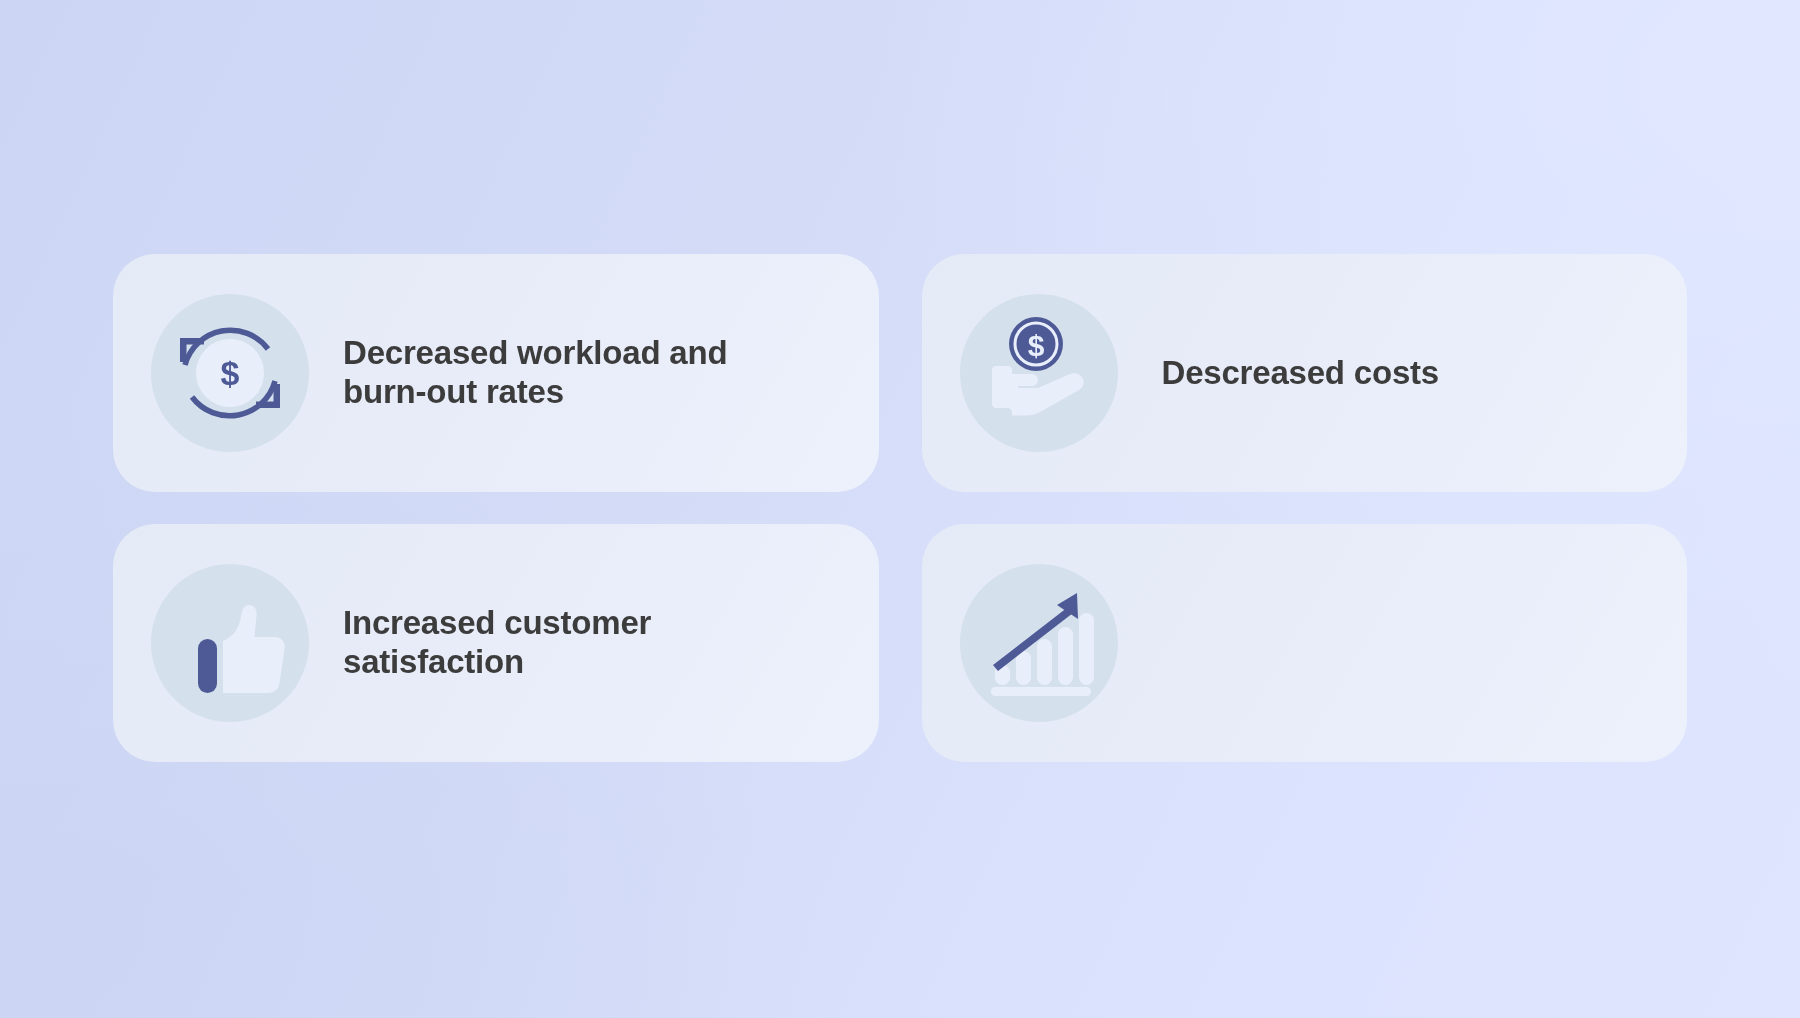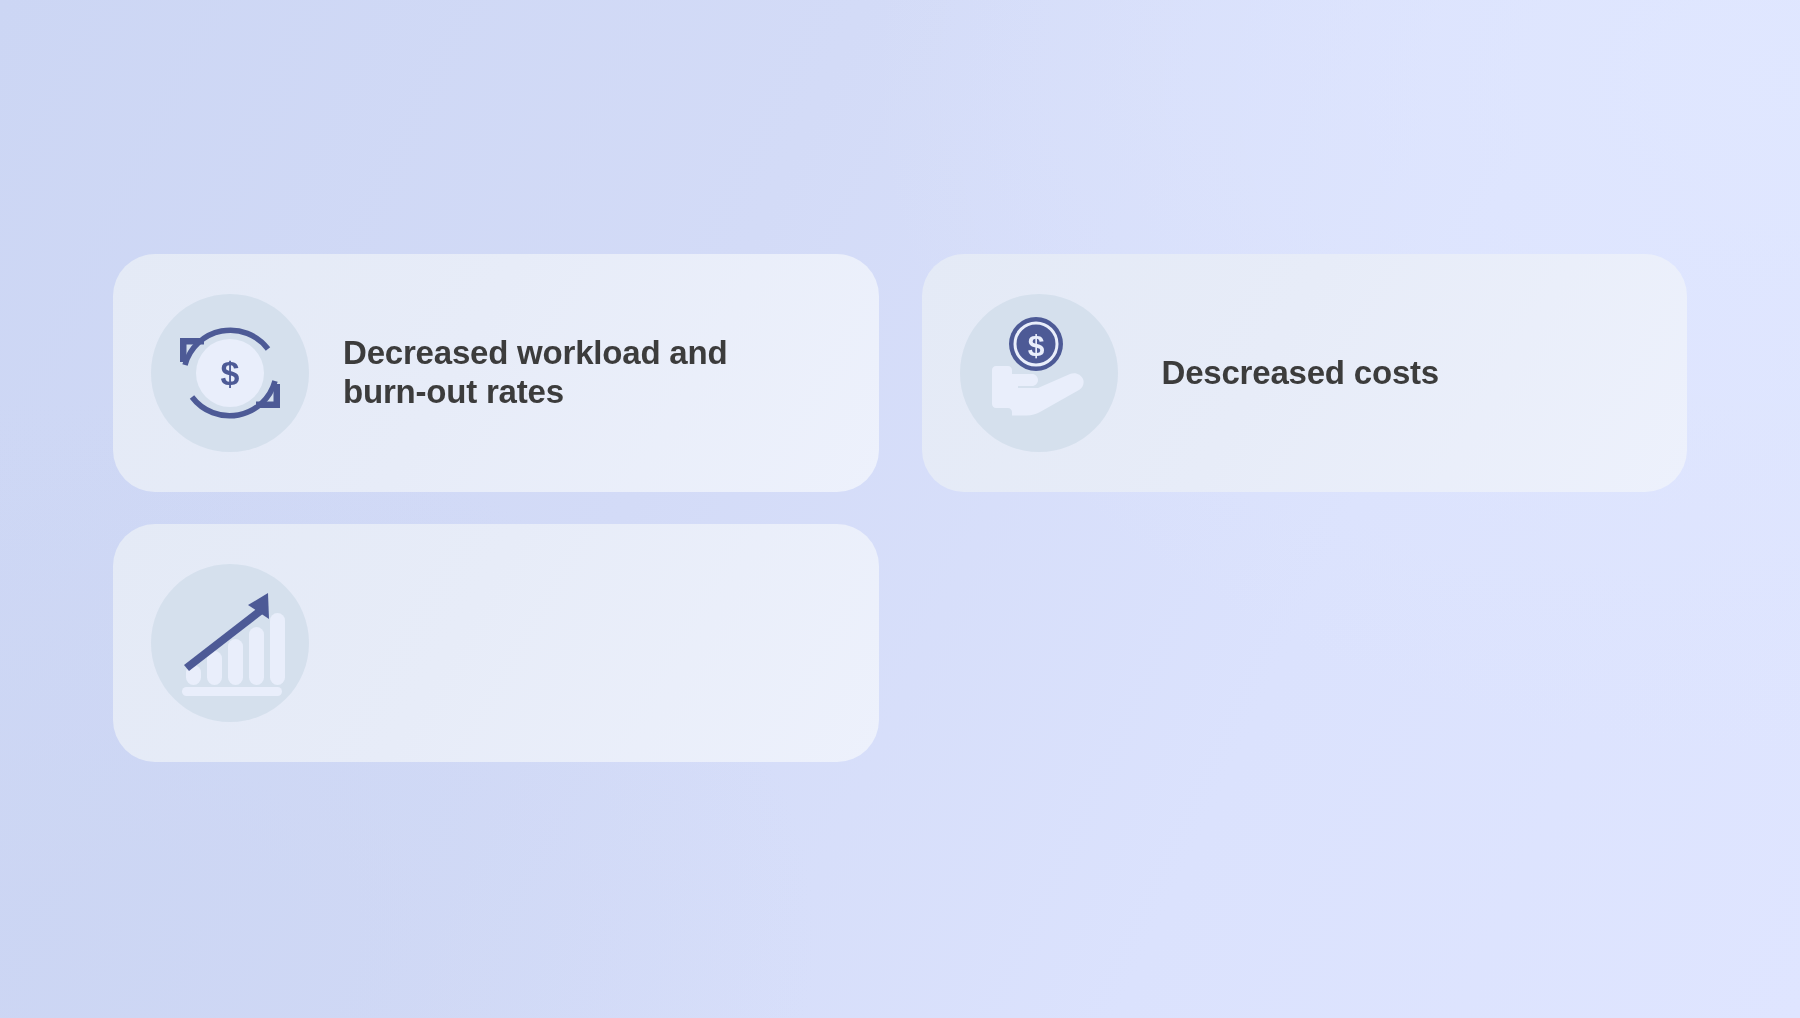--- a/index.html
+++ b/index.html
@@ -103,20 +103,33 @@
                    L 38 107.5 L 38 104 C 38 101.8 36.2 100 34 100 L 22 100
                    C 19.8 100 18 98.2 18 96 Z" fill="#e9eefb"></path>
           <circle cx="62" cy="36" r="27" fill="#4d5a96"></circle>
           <circle cx="62" cy="36" r="21" fill="none" stroke="#e9eefb" stroke-width="3"></circle>
           <text x="62" y="37" text-anchor="middle" dominant-baseline="central" font-family="Liberation Sans, sans-serif" font-size="30" font-weight="700" fill="#e9eefb">$</text>
         </svg>
       </div>
       <div class="card-label">Descreased costs</div>
     </div>
 
+    <div class="card card-left">
+      <div class="icon-wrap">
+        <svg width="130" height="130" viewBox="0 0 130 130" aria-hidden="true">
+          <rect x="33" y="61" width="19" height="54" rx="9.5" fill="#4d5a96"></rect>
+          <path d="M 58 115 L 58 63 C 66 60 72 53 74.5 45 L 77 34
+                   C 78 29.5 81.5 26.5 85.5 27.2 C 89.5 27.9 92 31.7 91.6 36
+                   L 89.5 59 L 110 59 C 116 59 120.5 64 119.7 69.8
+                   L 114.5 105 C 113.8 110.8 109 115 103.5 115 Z" fill="#e9eefb"></path>
+        </svg>
+      </div>
+      <div class="card-label">Increased customer
+satisfaction</div>
+    </div>
 
     <div class="card card-right">
       <div class="icon-wrap">
         <svg width="132" height="132" viewBox="0 0 132 132" aria-hidden="true">
           <g fill="#e9eefb">
             <rect x="22" y="88" width="15" height="20" rx="7.5"></rect>
             <rect x="43" y="74" width="15" height="34" rx="7.5"></rect>
             <rect x="64" y="62" width="15" height="46" rx="7.5"></rect>
             <rect x="85" y="50" width="15" height="58" rx="7.5"></rect>
             <rect x="106" y="36" width="15" height="72" rx="7.5"></rect>

